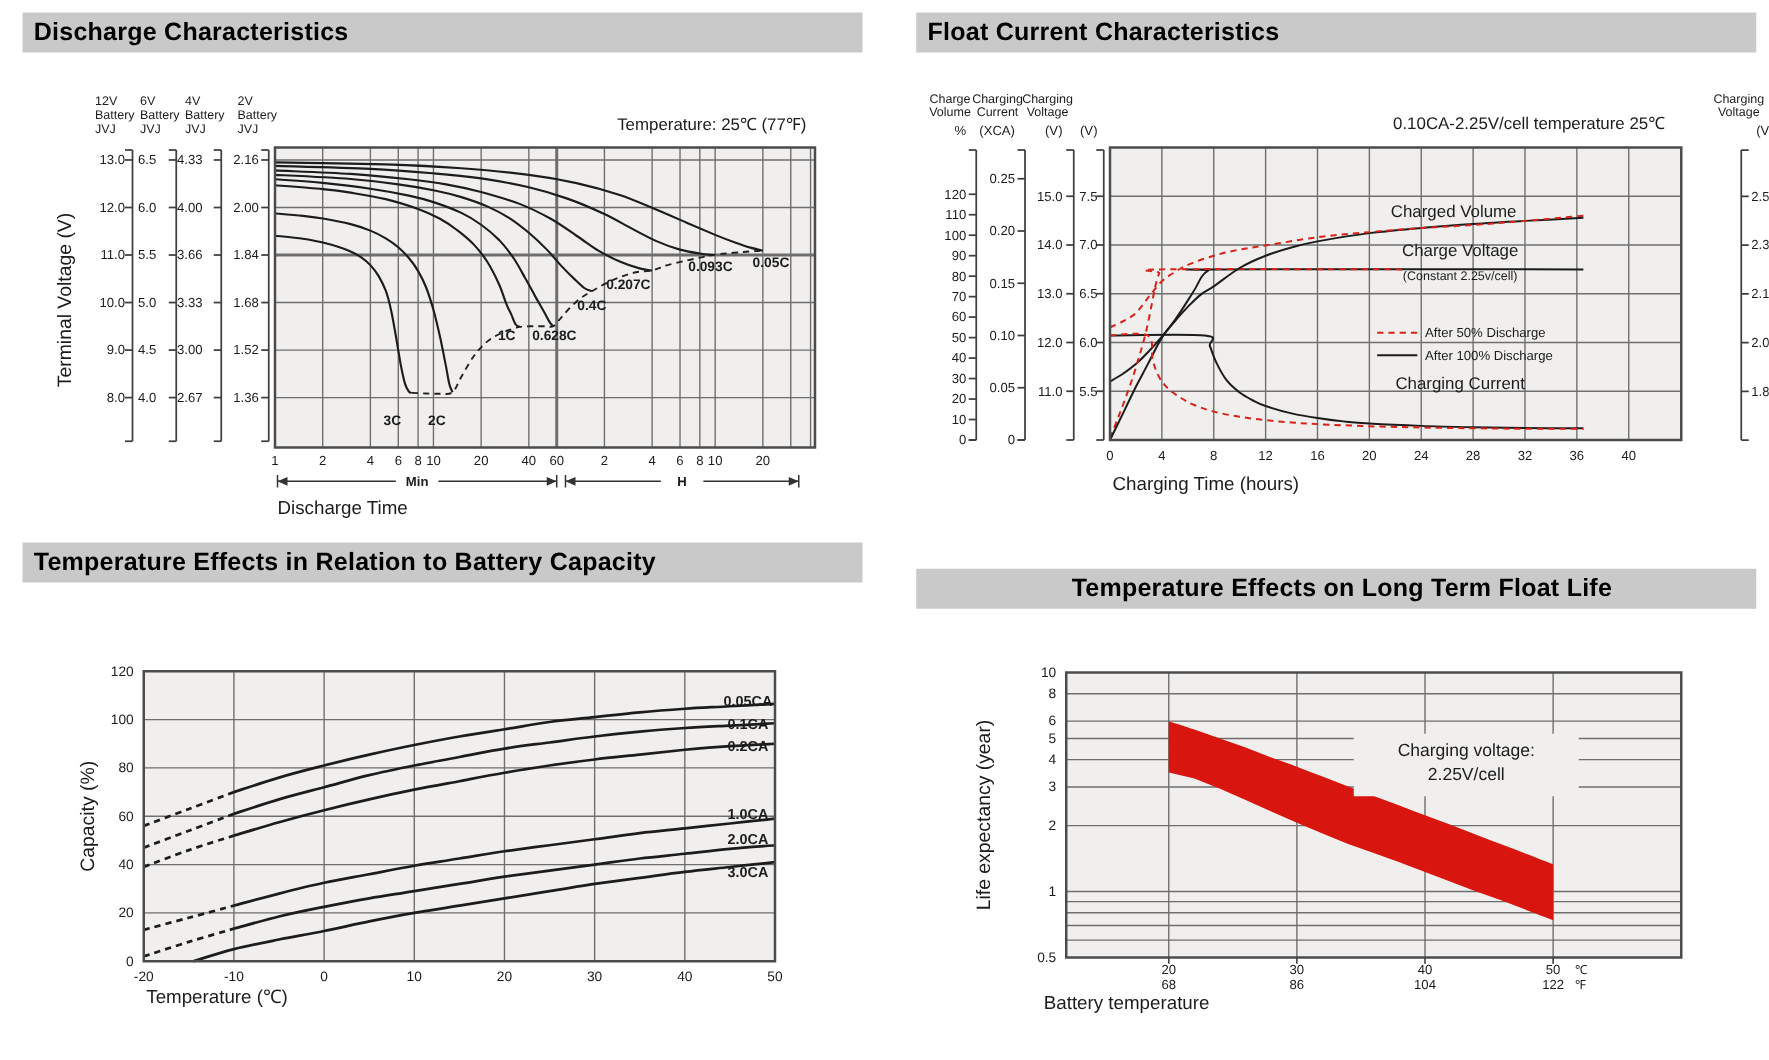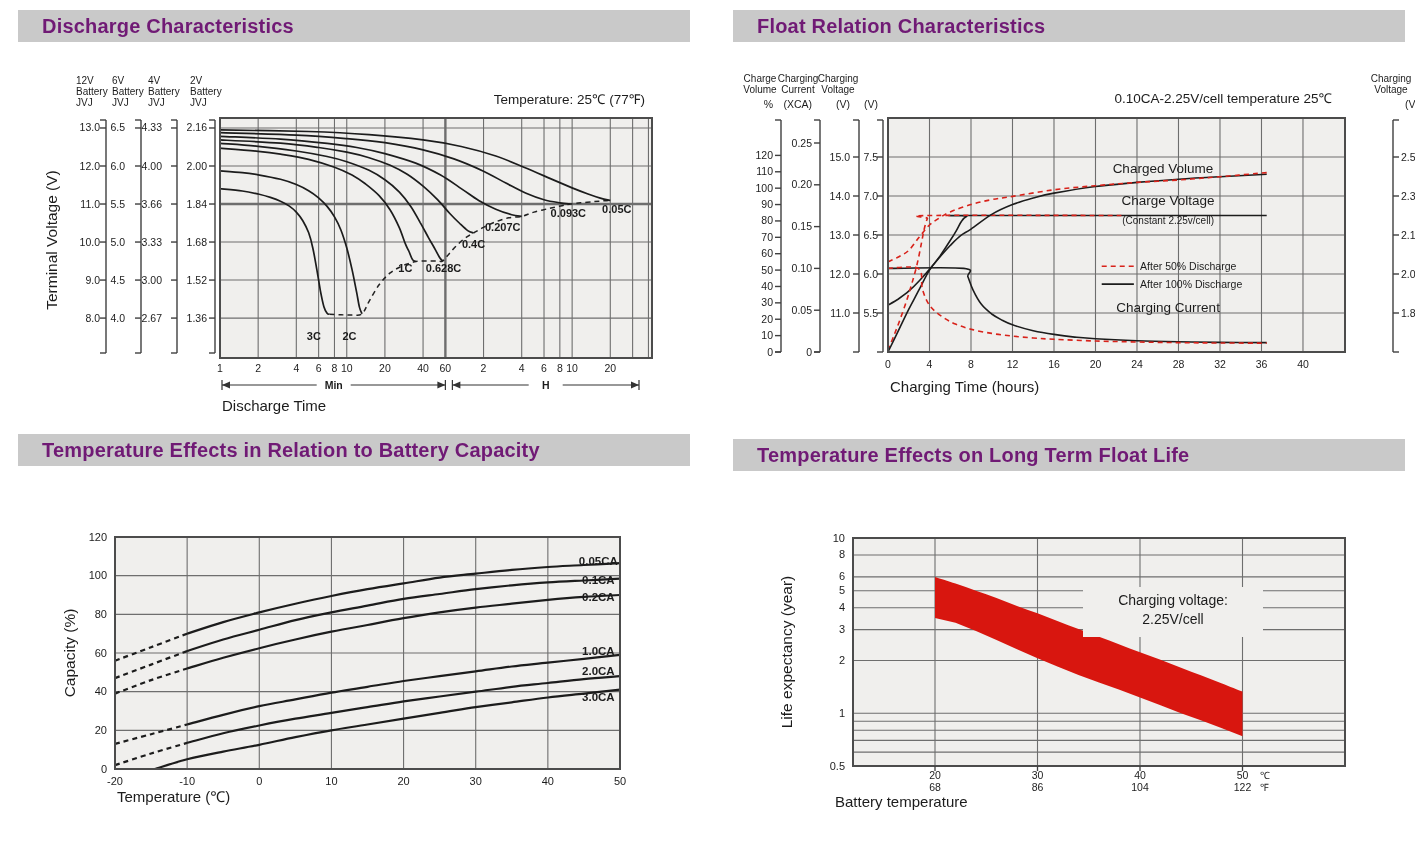--- a/index.html
+++ b/index.html
@@ -1,30 +1,30 @@
 <!DOCTYPE html>
 <html><head>
 <meta charset="utf-8">
 <style>
   html,body{margin:0;padding:0;}
   body{position:relative;width:1415px;height:848px;background:#ffffff;overflow:hidden;
        font-family:"Liberation Sans", sans-serif;}
-  .titlebar{position:absolute;height:32px;width:672px;background:#c9c9c9;color:#701a75;
+  .titlebar{position:absolute;height:32px;width:672px;background:#c9c9c9;color:#000000;
        font-family:"Liberation Sans",sans-serif;font-weight:bold;font-size:20px;
-       line-height:32px;padding-left:24px;box-sizing:border-box;letter-spacing:.2px;}
+       line-height:32px;padding-left:9px;box-sizing:border-box;letter-spacing:.2px;}
   svg{position:absolute;overflow:visible;}
   svg text{font-family:"Liberation Sans",sans-serif;fill:#1c1c1c;}
 </style>
 </head>
 <body>
 
 <div class="titlebar" style="left:18px;top:10px;">Discharge Characteristics</div>
-<div class="titlebar" style="left:733px;top:10px;">Float Relation Characteristics</div>
+<div class="titlebar" style="left:733px;top:10px;">Float Current Characteristics</div>
 <div class="titlebar" style="left:18px;top:434px;">Temperature Effects in Relation to Battery Capacity</div>
-<div class="titlebar" style="left:733px;top:439px;">Temperature Effects on Long Term Float Life</div>
+<div class="titlebar" style="left:733px;top:455px;text-align:center;">Temperature Effects on Long Term Float Life</div>
 
 <svg id="svg0" width="707" height="448" viewBox="0 0 707 448" style="left: 0px; top: 0px;">
     <rect x="220" y="118" width="432" height="240" fill="#f0efed"></rect>
     <line x1="258.1560451876636" y1="118" x2="258.1560451876636" y2="358" stroke="#6e6e6e" stroke-width="1.1"></line>
     <line x1="296.31209037532716" y1="118" x2="296.31209037532716" y2="358" stroke="#6e6e6e" stroke-width="1.1"></line>
     <line x1="318.63194598593225" y1="118" x2="318.63194598593225" y2="358" stroke="#6e6e6e" stroke-width="1.1"></line>
     <line x1="334.4681355629907" y1="118" x2="334.4681355629907" y2="358" stroke="#6e6e6e" stroke-width="1.1"></line>
     <line x1="346.75163849869136" y1="118" x2="346.75163849869136" y2="358" stroke="#6e6e6e" stroke-width="1.1"></line>
     <line x1="384.90768368635497" y1="118" x2="384.90768368635497" y2="358" stroke="#6e6e6e" stroke-width="1.1"></line>
     <line x1="423.0637288740186" y1="118" x2="423.0637288740186" y2="358" stroke="#6e6e6e" stroke-width="1.1"></line>

